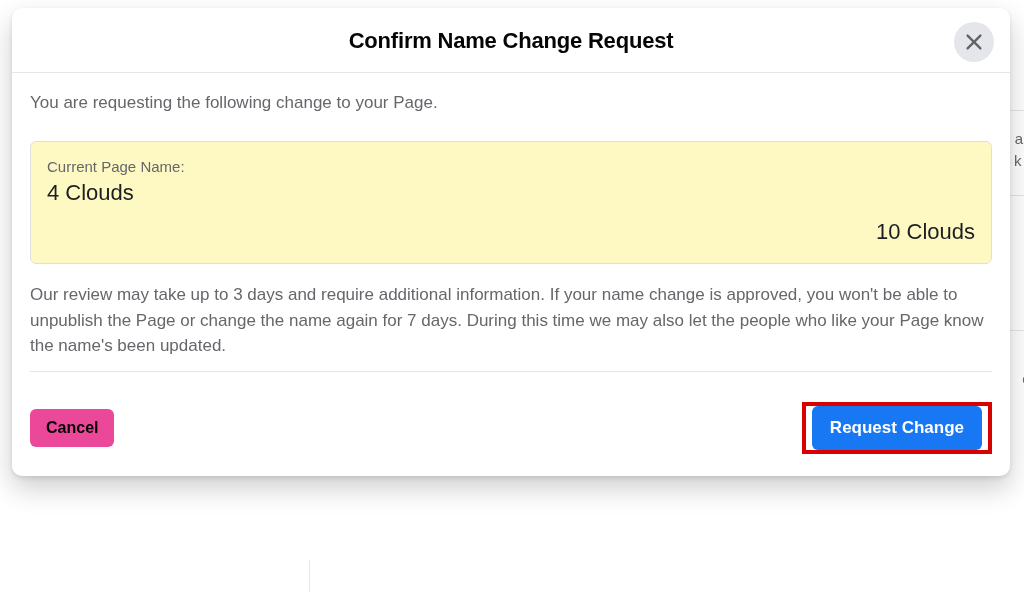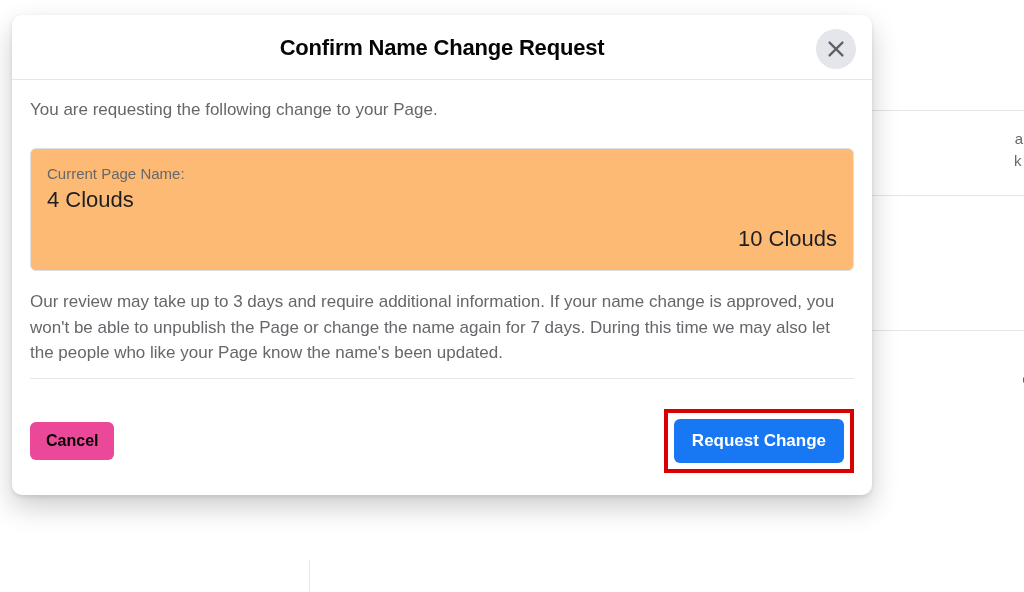--- a/index.html
+++ b/index.html
@@ -82,23 +82,23 @@
       top: 560px;
       left: 0;
       width: 310px;
       height: 100px;
       background: #ffffff;
       border-right: 1px solid #e4e6eb;
     }
 
     .modal {
       position: absolute;
-      top: 15px;
+      top: 8px;
       left: 12px;
-      width: 860px;
+      width: 998px;
       background: #ffffff;
       border-radius: 10px;
       box-shadow: 0 12px 28px rgba(0, 0, 0, 0.2), 0 2px 4px rgba(0, 0, 0, 0.1);
       overflow: hidden;
     }
 
     .modal-header {
       position: relative;
       text-align: center;
       padding: 20px 60px 18px 60px;
@@ -137,21 +137,21 @@
     }
 
     .intro-text {
       font-size: 17px;
       color: #65676b;
       line-height: 1.4;
       margin-bottom: 26px;
     }
 
     .name-change-box {
-      background: #fdba74;
+      background: #fef9c3;
       border: 1px solid #dddfe2;
       border-radius: 6px;
       padding: 14px 16px 16px 16px;
       margin-bottom: 18px;
     }
 
     .field-label {
       font-size: 15px;
       color: #65676b;
       line-height: 1.4;
@@ -192,21 +192,21 @@
       padding: 10px 16px;
       font-size: 16px;
       font-weight: 600;
       color: #050505;
       cursor: pointer;
       font-family: inherit;
     }
 
     .request-highlight {
       border: 4px solid #d90000;
-      padding: 6px 6px;
+      padding: 0 6px;
       display: inline-flex;
     }
 
     .request-button {
       background: #1877f2;
       border: none;
       border-radius: 6px;
       padding: 12px 18px;
       font-size: 17px;
       font-weight: 600;

